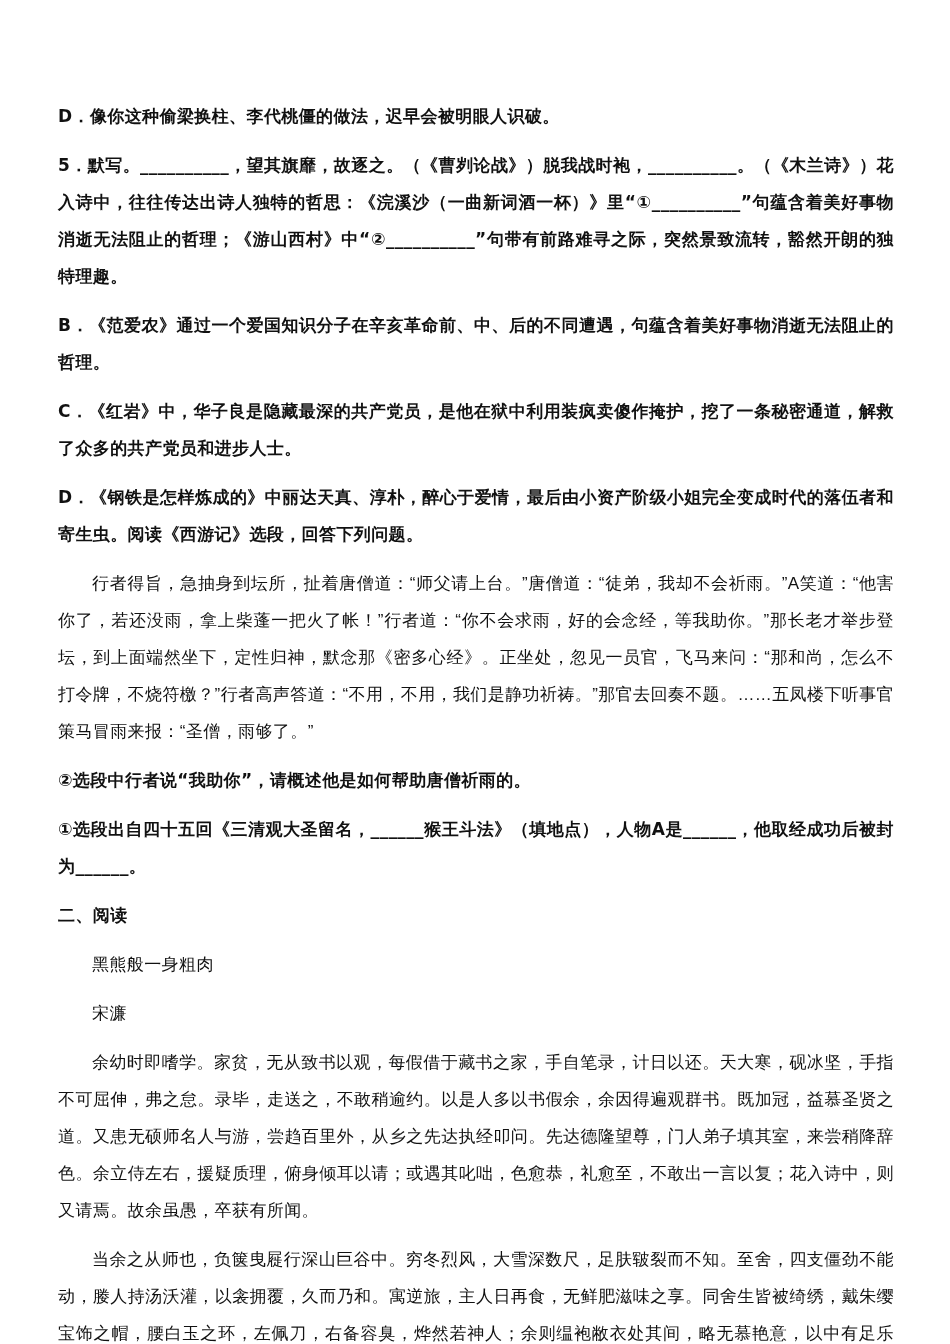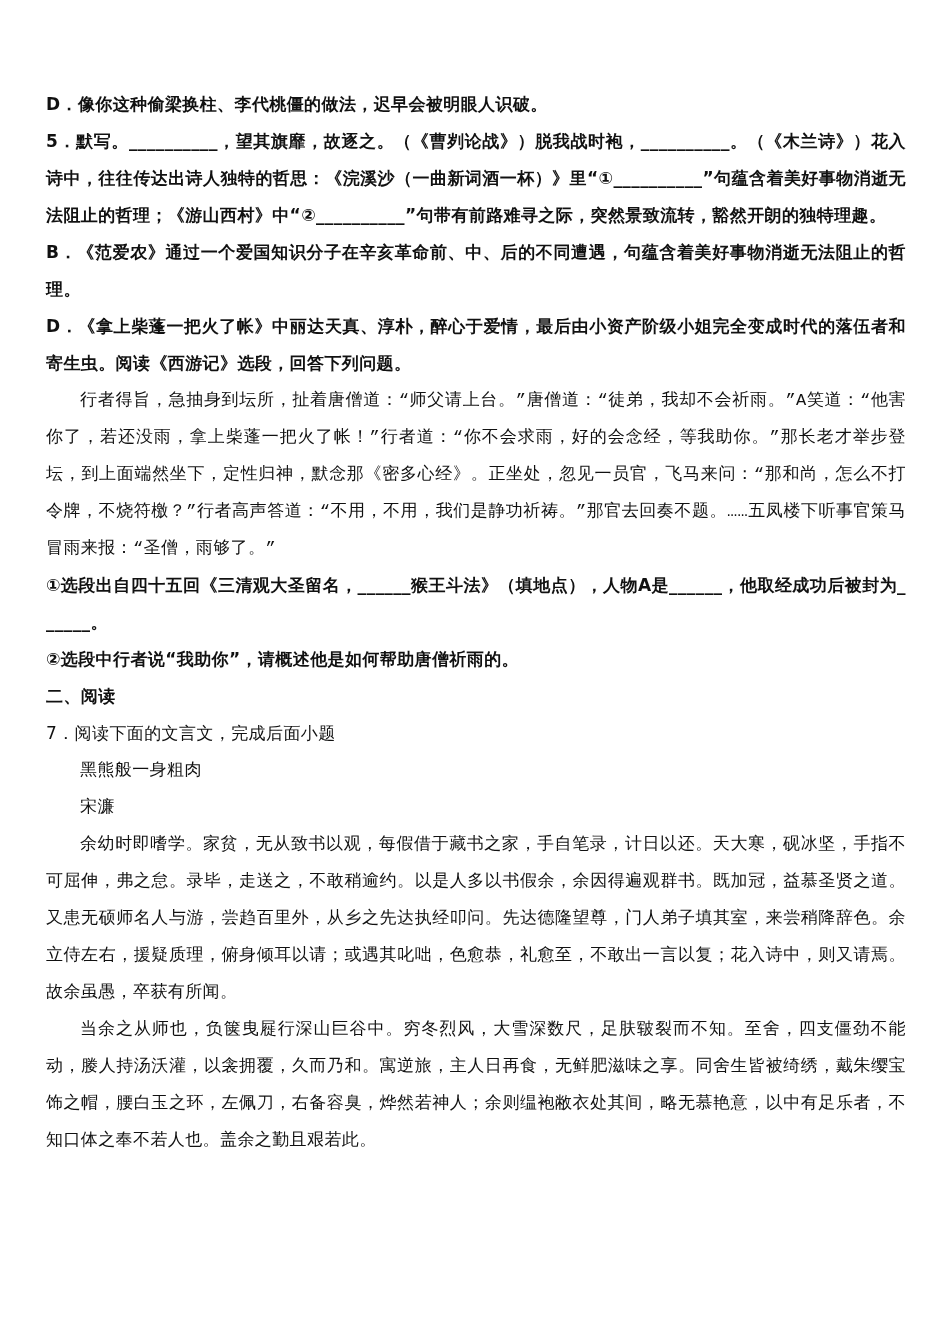--- a/index.html
+++ b/index.html
@@ -18,60 +18,60 @@
     box-sizing: border-box;
     width: 950px;
     height: 1344px;
     background: #ffffff;
     padding: 86px 44px 0 46px;
   }
   .doc {
     width: 100%;
   }
   .para {
-    margin: 0;
+    margin: 12px;
     font-size: 17px;
     line-height: 37px;
     text-align: justify;
     text-justify: inter-character;
     letter-spacing: 0.4px;
     word-break: break-all;
     overflow-wrap: anywhere;
   }
   
   .q {
     font-family: "DejaVu Sans", "Liberation Sans", sans-serif;
     font-weight: 700;
   }
   
   .plain {
     font-family: "DejaVu Sans", "Liberation Sans", sans-serif;
     font-weight: 400;
   }
   
   .kai {
-    font-family: Liberation Mono, monospace;
+    font-family: Liberation Sans, sans-serif;
     font-weight: 400;
   }
   .indent {
     text-indent: 2em;
   }
 </style>
 </head>
 <body>
 
 <main class="page">
   <article id="doc" class="doc">
       <p class="para q">D．像你这种偷梁换柱、李代桃僵的做法，迟早会被明眼人识破。</p>
       <p class="para q">5．默写。__________，望其旗靡，故逐之。（《曹刿论战》）脱我战时袍，__________。（《木兰诗》）花入诗中，往往传达出诗人独特的哲思：《浣溪沙（一曲新词酒一杯）》里“①__________”句蕴含着美好事物消逝无法阻止的哲理；《游山西村》中“②__________”句带有前路难寻之际，突然景致流转，豁然开朗的独特理趣。</p>
       <p class="para q">B．《范爱农》通过一个爱国知识分子在辛亥革命前、中、后的不同遭遇，句蕴含着美好事物消逝无法阻止的哲理。</p>
-      <p class="para q">D．《拿上柴蓬一把火了帐》中丽达天真、淳朴，醉心于爱情，最后由小资产阶级小姐完全变成时代的落伍者和寄生虫。阅读《西游记》选段，回答下列问题。</p>
+      <p class="para q">C．《红岩》中，华子良是隐藏最深的共产党员，是他在狱中利用装疯卖傻作掩护，挖了一条秘密通道，解救了众多的共产党员和进步人士。</p>
+      <p class="para q">D．《钢铁是怎样炼成的》中丽达天真、淳朴，醉心于爱情，最后由小资产阶级小姐完全变成时代的落伍者和寄生虫。阅读《西游记》选段，回答下列问题。</p>
       <p class="para kai indent">行者得旨，急抽身到坛所，扯着唐僧道：“师父请上台。”唐僧道：“徒弟，我却不会祈雨。”A笑道：“他害你了，若还没雨，拿上柴蓬一把火了帐！”行者道：“你不会求雨，好的会念经，等我助你。”那长老才举步登坛，到上面端然坐下，定性归神，默念那《密多心经》。正坐处，忽见一员官，飞马来问：“那和尚，怎么不打令牌，不烧符檄？”行者高声答道：“不用，不用，我们是静功祈祷。”那官去回奏不题。……五凤楼下听事官策马冒雨来报：“圣僧，雨够了。”</p>
+      <p class="para q">②选段中行者说“我助你”，请概述他是如何帮助唐僧祈雨的。</p>
       <p class="para q">①选段出自四十五回《三清观大圣留名，______猴王斗法》（填地点），人物A是______，他取经成功后被封为______。</p>
-      <p class="para q">②选段中行者说“我助你”，请概述他是如何帮助唐僧祈雨的。</p>
       <p class="para q">二、阅读</p>
-      <p class="para plain">7．阅读下面的文言文，完成后面小题</p>
       <p class="para kai indent">黑熊般一身粗肉</p>
       <p class="para kai indent">宋濂</p>
       <p class="para kai indent">余幼时即嗜学。家贫，无从致书以观，每假借于藏书之家，手自笔录，计日以还。天大寒，砚冰坚，手指不可屈伸，弗之怠。录毕，走送之，不敢稍逾约。以是人多以书假余，余因得遍观群书。既加冠，益慕圣贤之道。又患无硕师名人与游，尝趋百里外，从乡之先达执经叩问。先达德隆望尊，门人弟子填其室，来尝稍降辞色。余立侍左右，援疑质理，俯身倾耳以请；或遇其叱咄，色愈恭，礼愈至，不敢出一言以复；花入诗中，则又请焉。故余虽愚，卒获有所闻。</p>
       <p class="para kai indent">当余之从师也，负箧曳屣行深山巨谷中。穷冬烈风，大雪深数尺，足肤皲裂而不知。至舍，四支僵劲不能动，媵人持汤沃灌，以衾拥覆，久而乃和。寓逆旅，主人日再食，无鲜肥滋味之享。同舍生皆被绮绣，戴朱缨宝饰之帽，腰白玉之环，左佩刀，右备容臭，烨然若神人；余则缊袍敝衣处其间，略无慕艳意，以中有足乐者，不知口体之奉不若人也。盖余之勤且艰若此。</p>
     </article>
 </main>
 
 </body></html>

